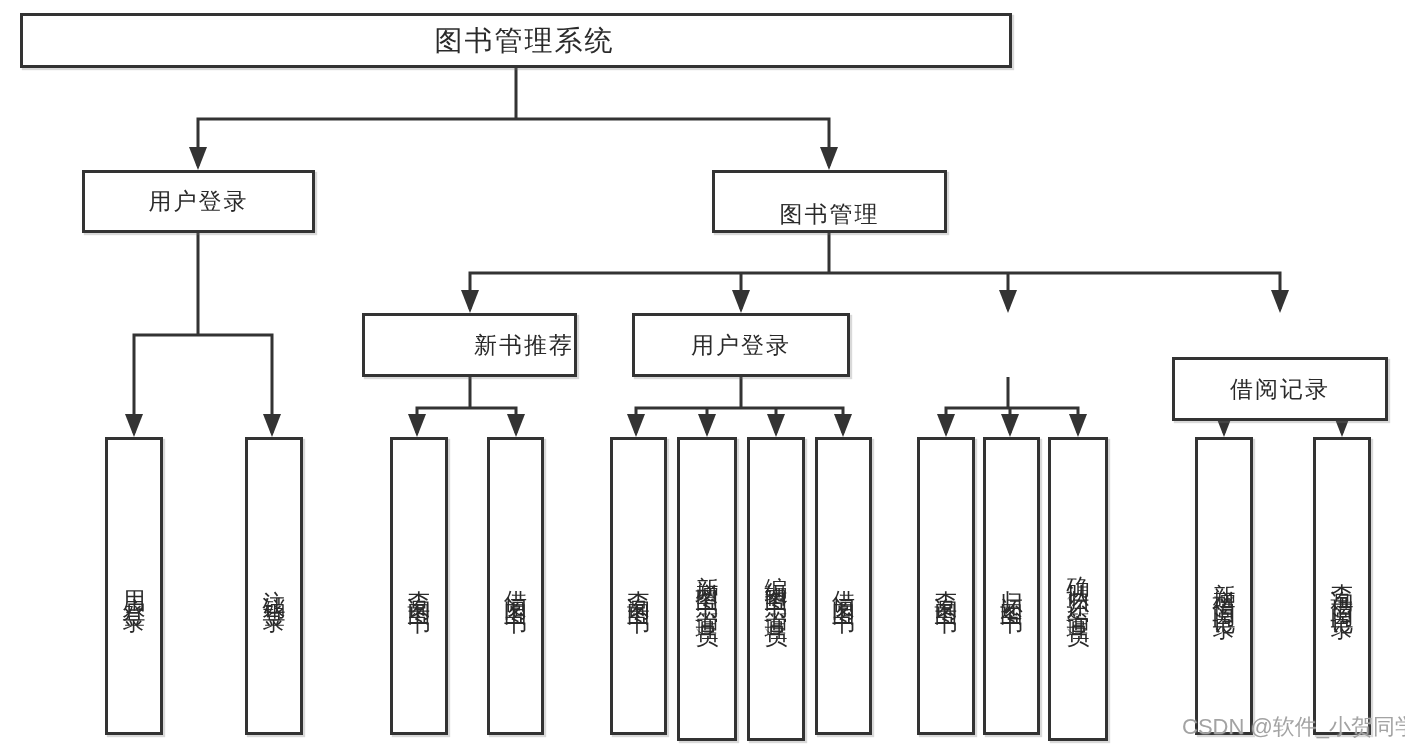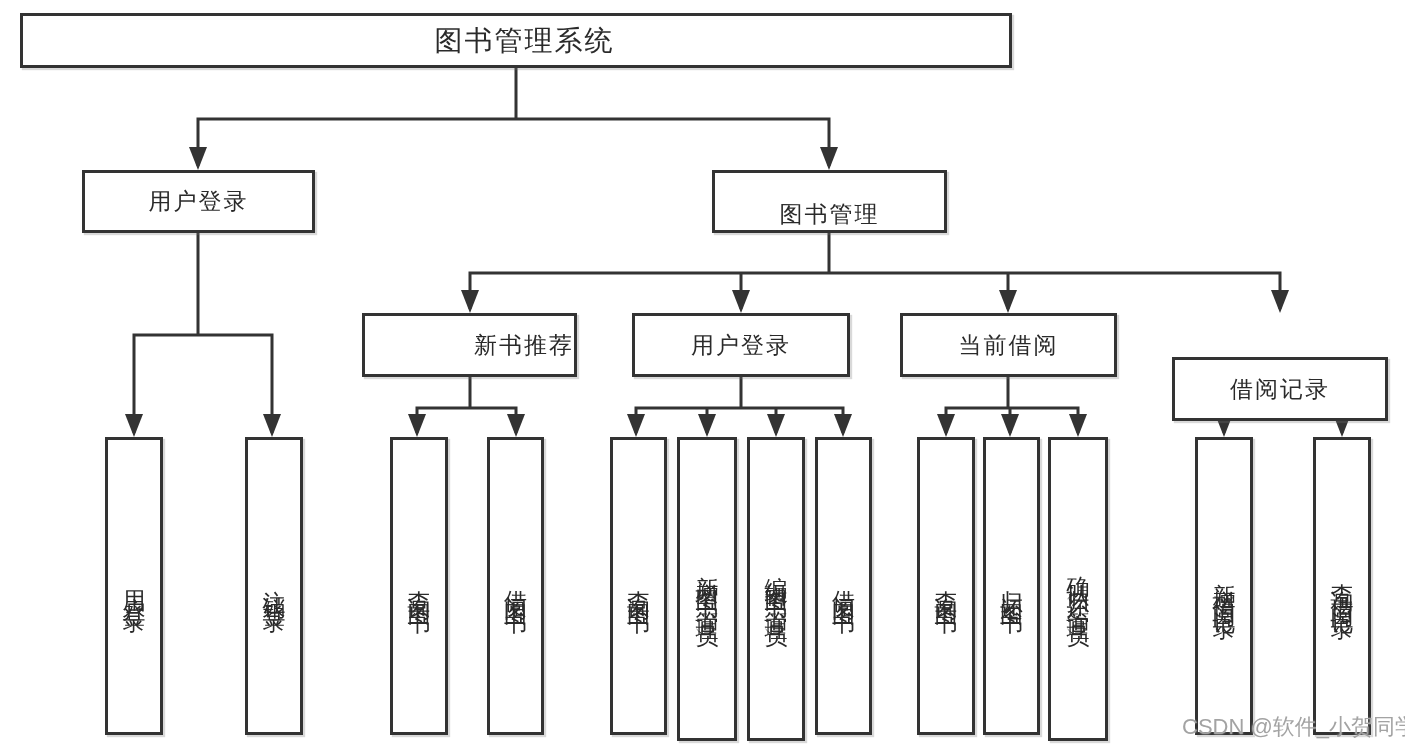--- a/index.html
+++ b/index.html
@@ -123,23 +123,20 @@
   <div class="node h" style="left:712px; top:170px; width:235px; height:63px;align-items:flex-end;">
     <span>图书管理</span>
   </div>
 
   <div class="node h" style="left:362px; top:313px; width:215px; height:64px;justify-content:flex-end;">
     <span>新书推荐</span>
   </div>
   <div class="node h" style="left:632px; top:313px; width:218px; height:64px;">
     <span>用户登录</span>
   </div>
-  <div class="node h" style="left:900px; top:313px; width:217px; height:64px;">
-    <span>当前借阅</span>
-  </div>
   <div class="node h" style="left:1172px; top:313px; width:216px; height:64px;margin-top:44px;">
     <span>借阅记录</span>
   </div>
 
   <div class="node v" style="left:105px; top:437px; width:58px; height:298px;">
     <span>用户登录</span>
   </div>
   <div class="node v" style="left:245px; top:437px; width:58px; height:298px;">
     <span>注销登录</span>
   </div>

